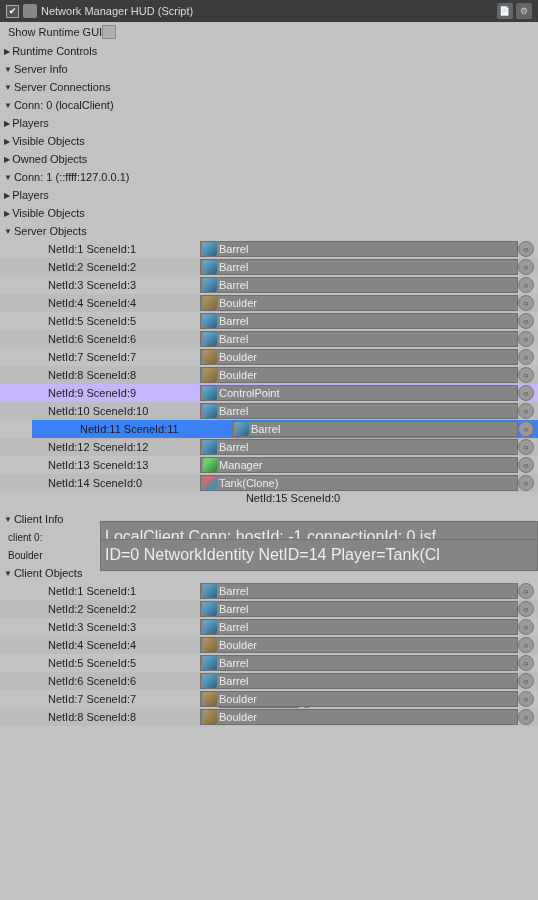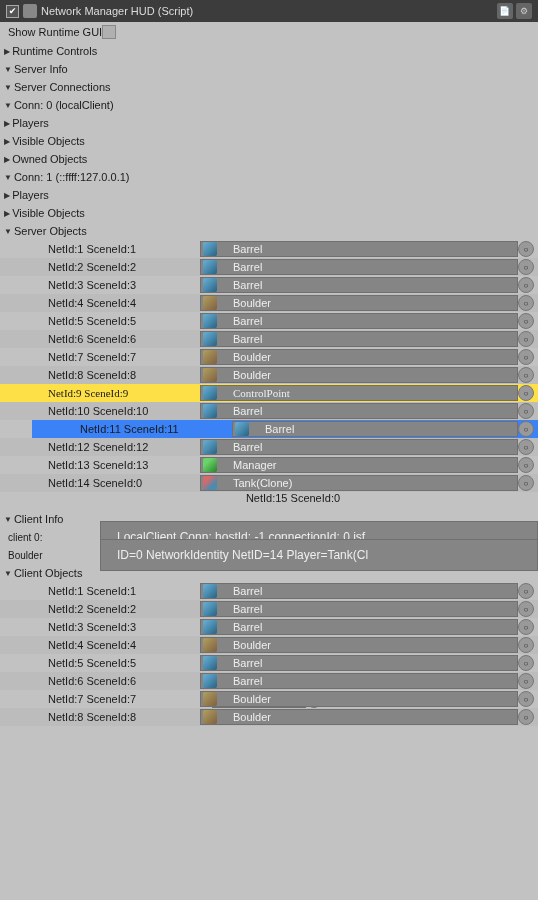--- a/index.html
+++ b/index.html
@@ -56,21 +56,21 @@
       display: flex; align-items: center; height: 18px; background: #c2c2c2;
     }
     .object-label {
       flex: 0 0 200px; padding-left: 48px; font-size: 11px; color: #1a1a1a;
     }
     .object-value-wrap {
       flex: 1; display: flex; align-items: center; margin-right: 2px;
     }
     .object-value-box {
       flex: 1; height: 16px; background: #858585; border: 1px solid #707070;
-      display: flex; align-items: center; padding-left: 2px; gap: 16px; overflow: hidden;
+      display: flex; align-items: center; padding-left: 2px; gap: 2px; overflow: hidden;
     }
     .obj-icon {
       width: 14px; height: 14px; flex-shrink: 0;
     }
     .barrel-icon {
       background: linear-gradient(135deg, #6ab0d4 0%, #4a8cb0 50%, #2a6080 100%);
       border-radius: 2px;
     }
     .tank-icon {
       background: linear-gradient(135deg, #d46a6a 30%, #4a8cb0 70%);
@@ -87,21 +87,21 @@
       font-size: 8px; cursor: pointer; flex-shrink: 0; margin-right: 2px;
     }
     .client-row {
       display: flex; align-items: center; height: 18px;
     }
     .client-label {
       flex: 0 0 100px; padding-left: 8px; font-size: 10px;
     }
     .client-value {
       flex: 1; height: 32px; background: #858585; border: 1px solid #707070;
-      font-size: 12px; color: #eee; padding-left: 16px; overflow: hidden; white-space: nowrap;
+      font-size: 16px; color: #eee; padding-left: 4px; overflow: hidden; white-space: nowrap;
       display: flex; align-items: center;
     }
 
     .boulder-icon {
       background: linear-gradient(135deg, #b0a060 0%, #806040 100%);
       border-radius: 2px;
     }
   </style>
 </head>
 <body>
@@ -250,21 +250,21 @@
     <div class="object-row" style="background: rgb(188, 188, 188);">
       <div class="object-label">NetId:8 SceneId:8</div>
       <div class="object-value-wrap">
         <div class="object-value-box">
           <div class="obj-icon boulder-icon"></div>
           <span class="obj-name">Boulder</span>
         </div>
         <div class="circle-btn">○</div>
       </div>
     </div>
-    <div class="object-row" style="background: #fde047; font-family: Liberation Serif, serif;">
+    <div class="object-row" style="background: #c4b5fd;">
       <div class="object-label">NetId:9 SceneId:9</div>
       <div class="object-value-wrap">
         <div class="object-value-box">
           <div class="obj-icon barrel-icon"></div>
           <span class="obj-name">ControlPoint</span>
         </div>
         <div class="circle-btn">○</div>
       </div>
     </div>
     <div class="object-row" style="background: rgb(188, 188, 188);">

